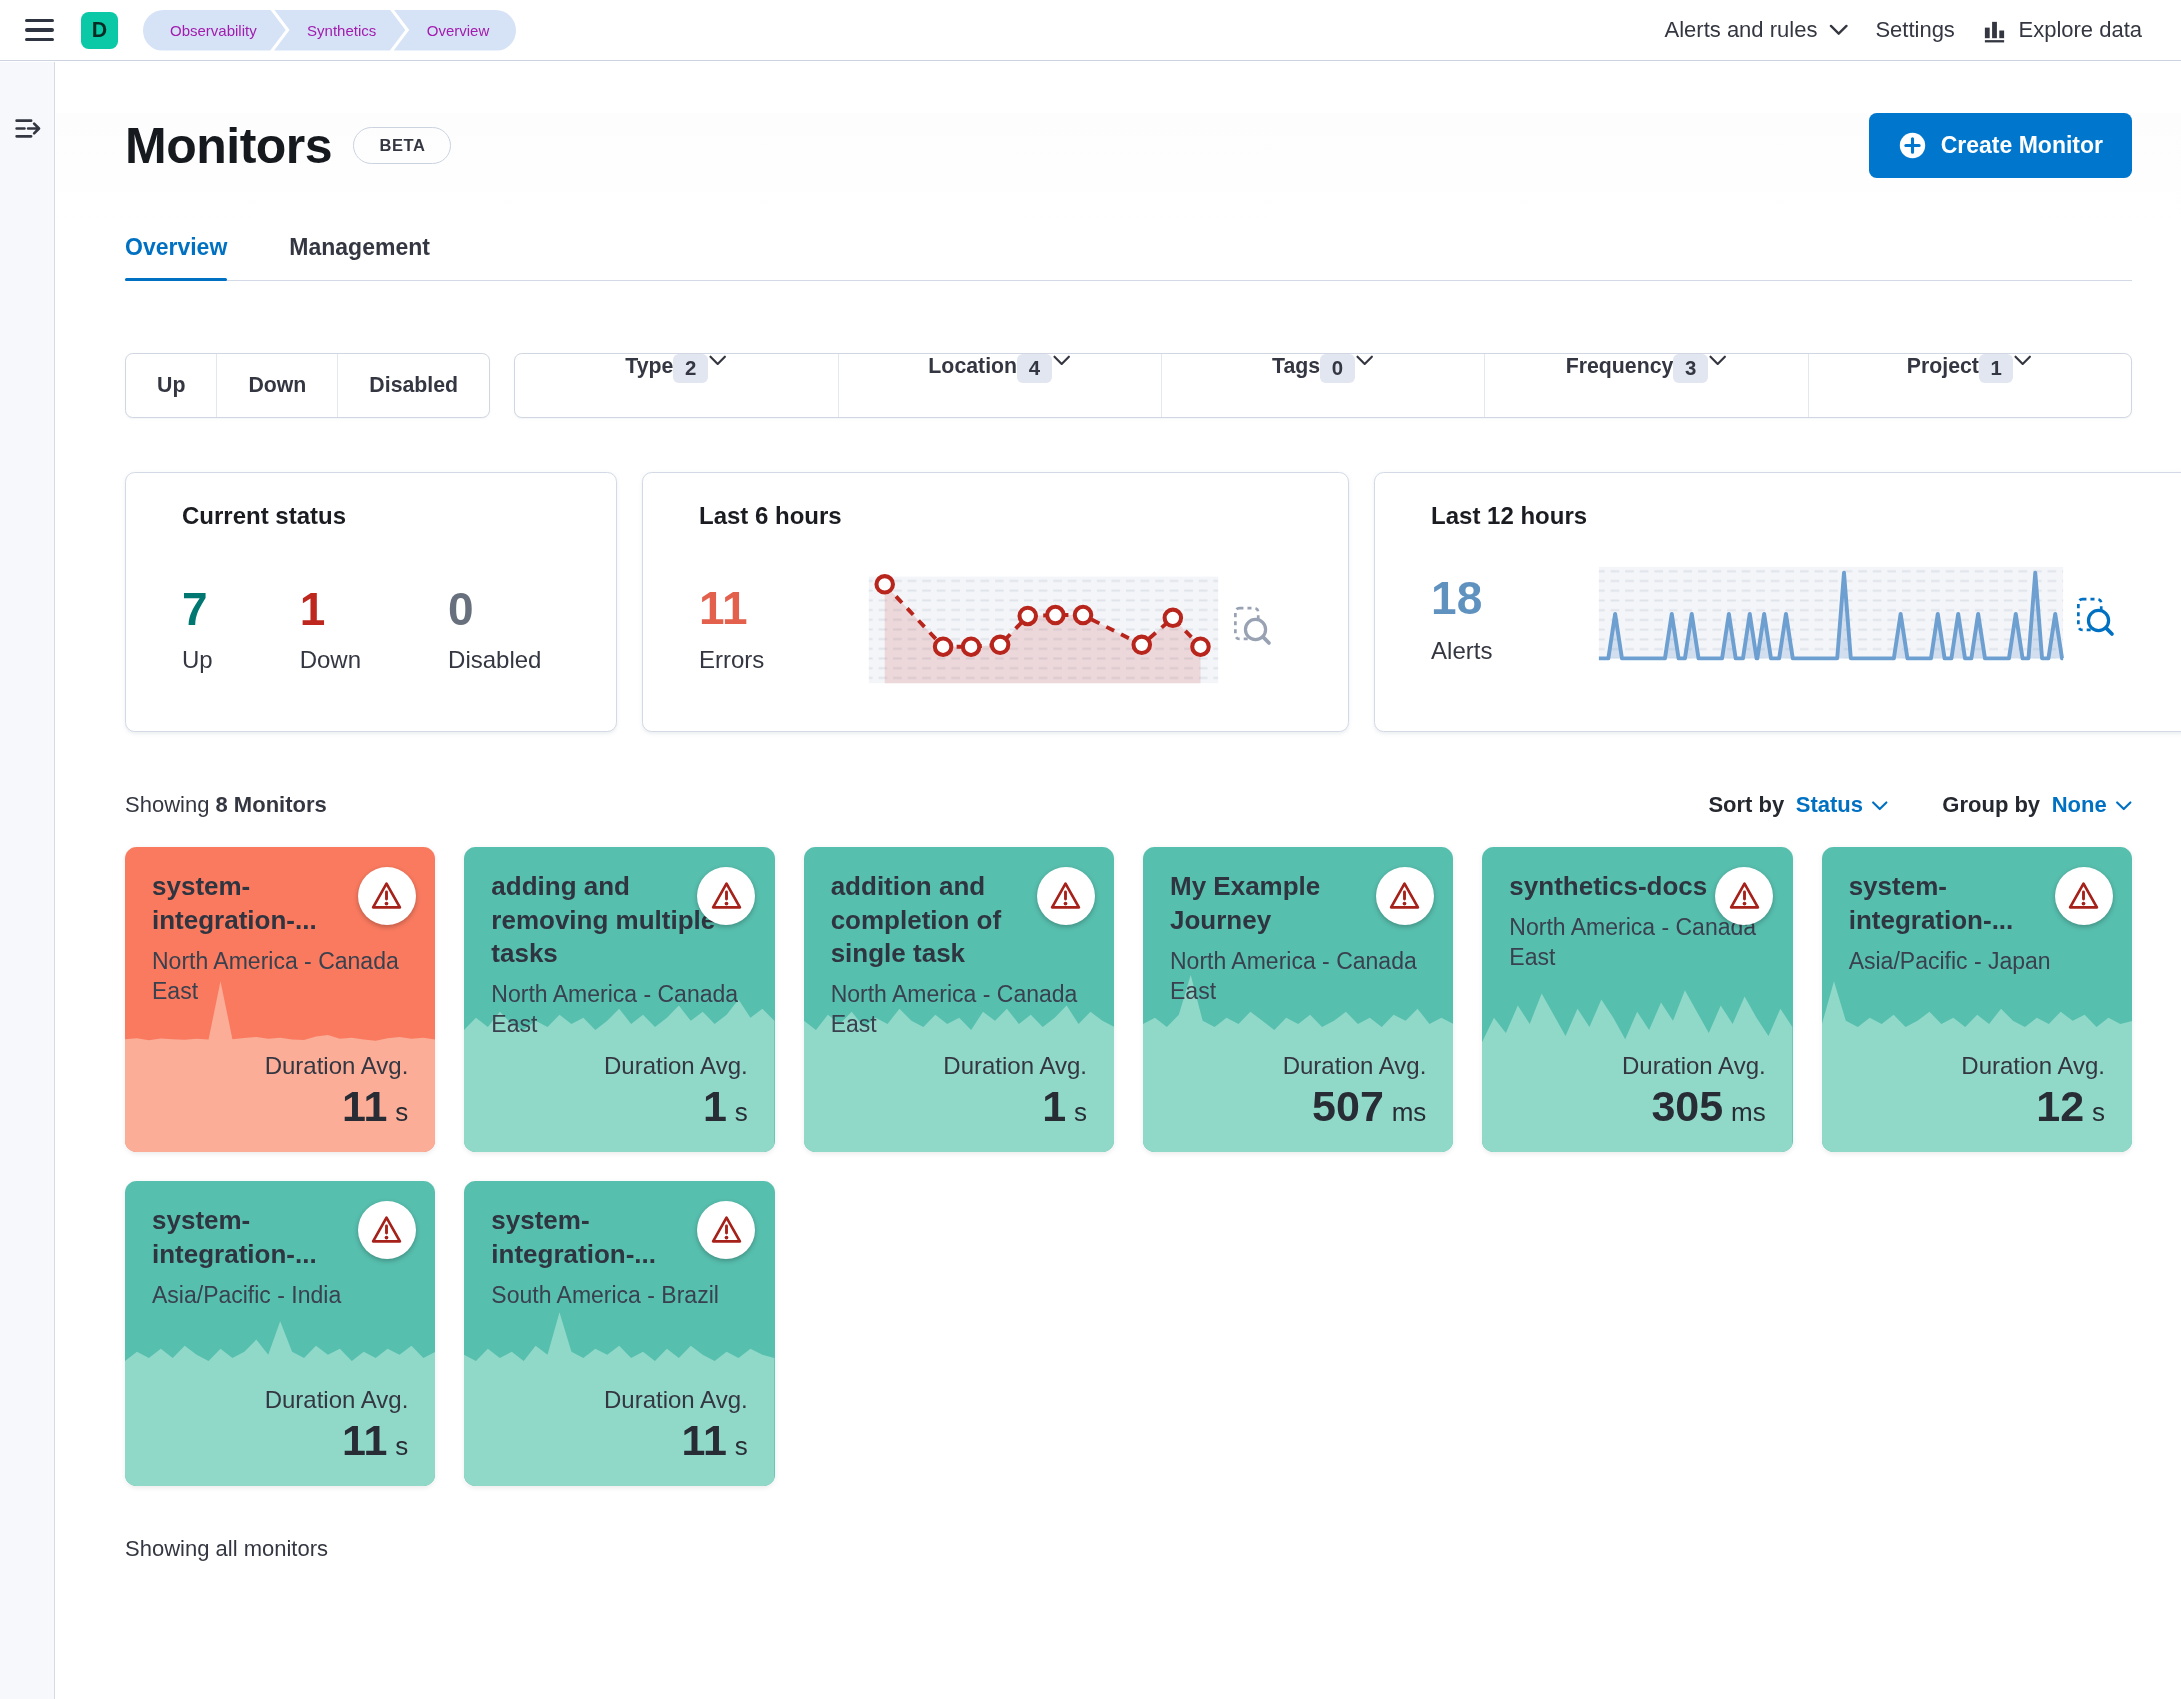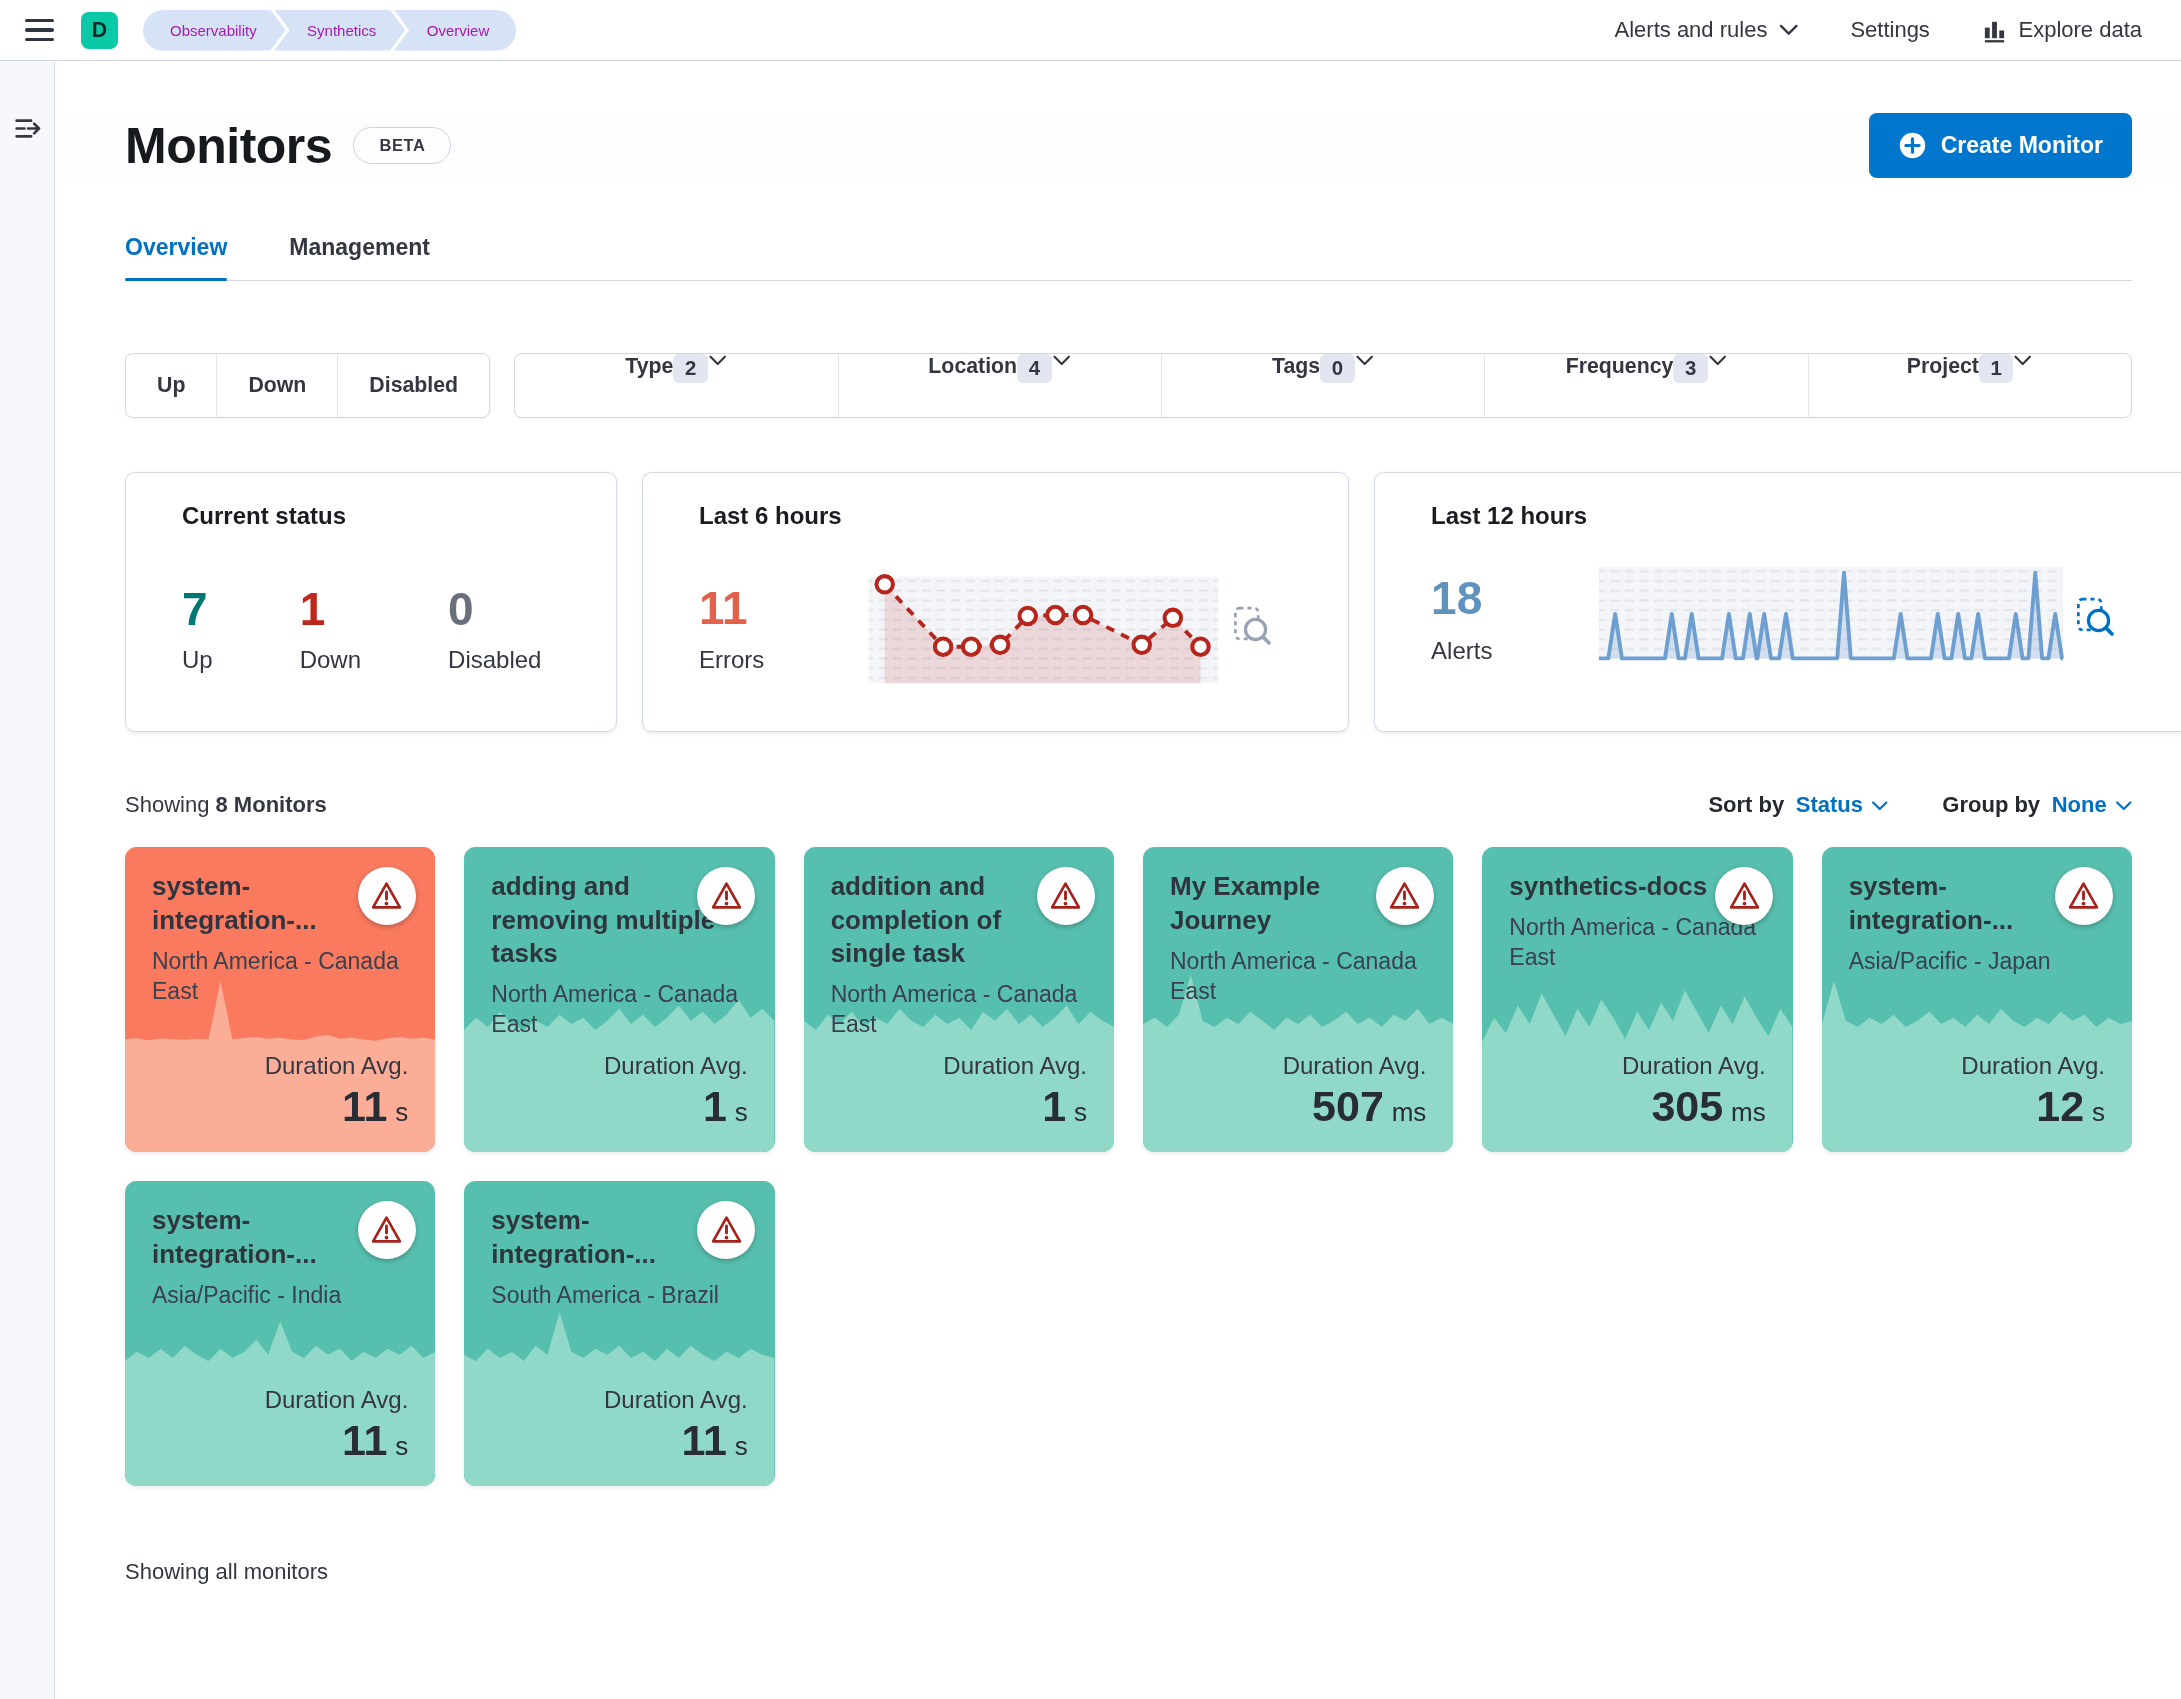--- a/index.html
+++ b/index.html
@@ -24,21 +24,21 @@
   }
   .breadcrumbs { display:flex; align-items:center; margin-left: 25px; }
   .crumb {
     background: #D6E3F6; color: #a21caf; font-size: 15px; font-weight: 500;
     height: 41px; display:flex; align-items:center; padding: 0 29px 0 33px;
     clip-path: polygon(0 0, calc(100% - 15.5px) 0, 100% 50%, calc(100% - 15.5px) 100%, 0 100%, 15.5px 50%);
     margin-left: -11.6px; cursor: pointer;
   }
   .crumb.first { clip-path: polygon(0 0, calc(100% - 15.5px) 0, 100% 50%, calc(100% - 15.5px) 100%, 0 100%); margin-left: 0; border-radius: 20.4px 0 0 20.4px; padding-left: 27px;}
   .crumb.last  { clip-path: polygon(0 0, 100% 0, 100% 100%, 0 100%, 15.5px 50%); border-radius: 0 20.4px 20.4px 0; padding-right: 27px;}
-  .header-right { margin-left: auto; display: flex; align-items: center; gap: 52px; text-align: center; }
+  .header-right { margin-left: auto; display: flex; align-items: center; gap: 27px; text-align: center; }
   .header-item { display:flex; align-items:center; gap:11.6px; font-size:22px; font-weight:500; color:#343741; cursor:pointer; white-space:nowrap; }
   .header-item svg { flex: 0 0 auto; }
 
   
   .sidebar {
     position: absolute; top: 62px; left: 0; bottom: 0; width: 55px;
     background: #F7F8FC; border-right: 1px solid #D5DBE6; z-index: 4;
   }
   .sidebar-expand { margin: 50px auto 0; width: 33px; height: 33px; display:flex; align-items:center; justify-content:center; cursor:pointer; }
 
@@ -152,21 +152,21 @@
     position: absolute; top: 19.4px; right: 19.4px; width: 58px; height: 58px; border-radius: 50%;
     background: #fff; display: flex; align-items: center; justify-content: center;
     box-shadow: 0 1.9px 5.8px rgba(0,0,0,0.25); z-index: 2;
   }
   .mcard-duration { position: absolute; right: 27px; bottom: 21.3px; text-align: right; z-index: 1; }
   .mcard-dur-label { font-size: 24px; color: #343741; }
   .mcard-dur-value { margin-top: 1.9px; }
   .mcard-dur-value .num { font-size: 43px; font-weight: 700; color: #272C35; }
   .mcard-dur-value .unit { font-size: 26px; font-weight: 500; color: #272C35; margin-left: 7.8px; }
 
-  .list-footer { margin-top: 73px; font-size: 22px; color: #343741; }
+  .list-footer { margin-top: 50px; font-size: 22px; color: #343741; }
 </style>
 </head>
 <body>
 
 <header class="top-header">
   <div class="hamburger">
       <span></span>
       <span></span>
       <span></span>
     </div>

